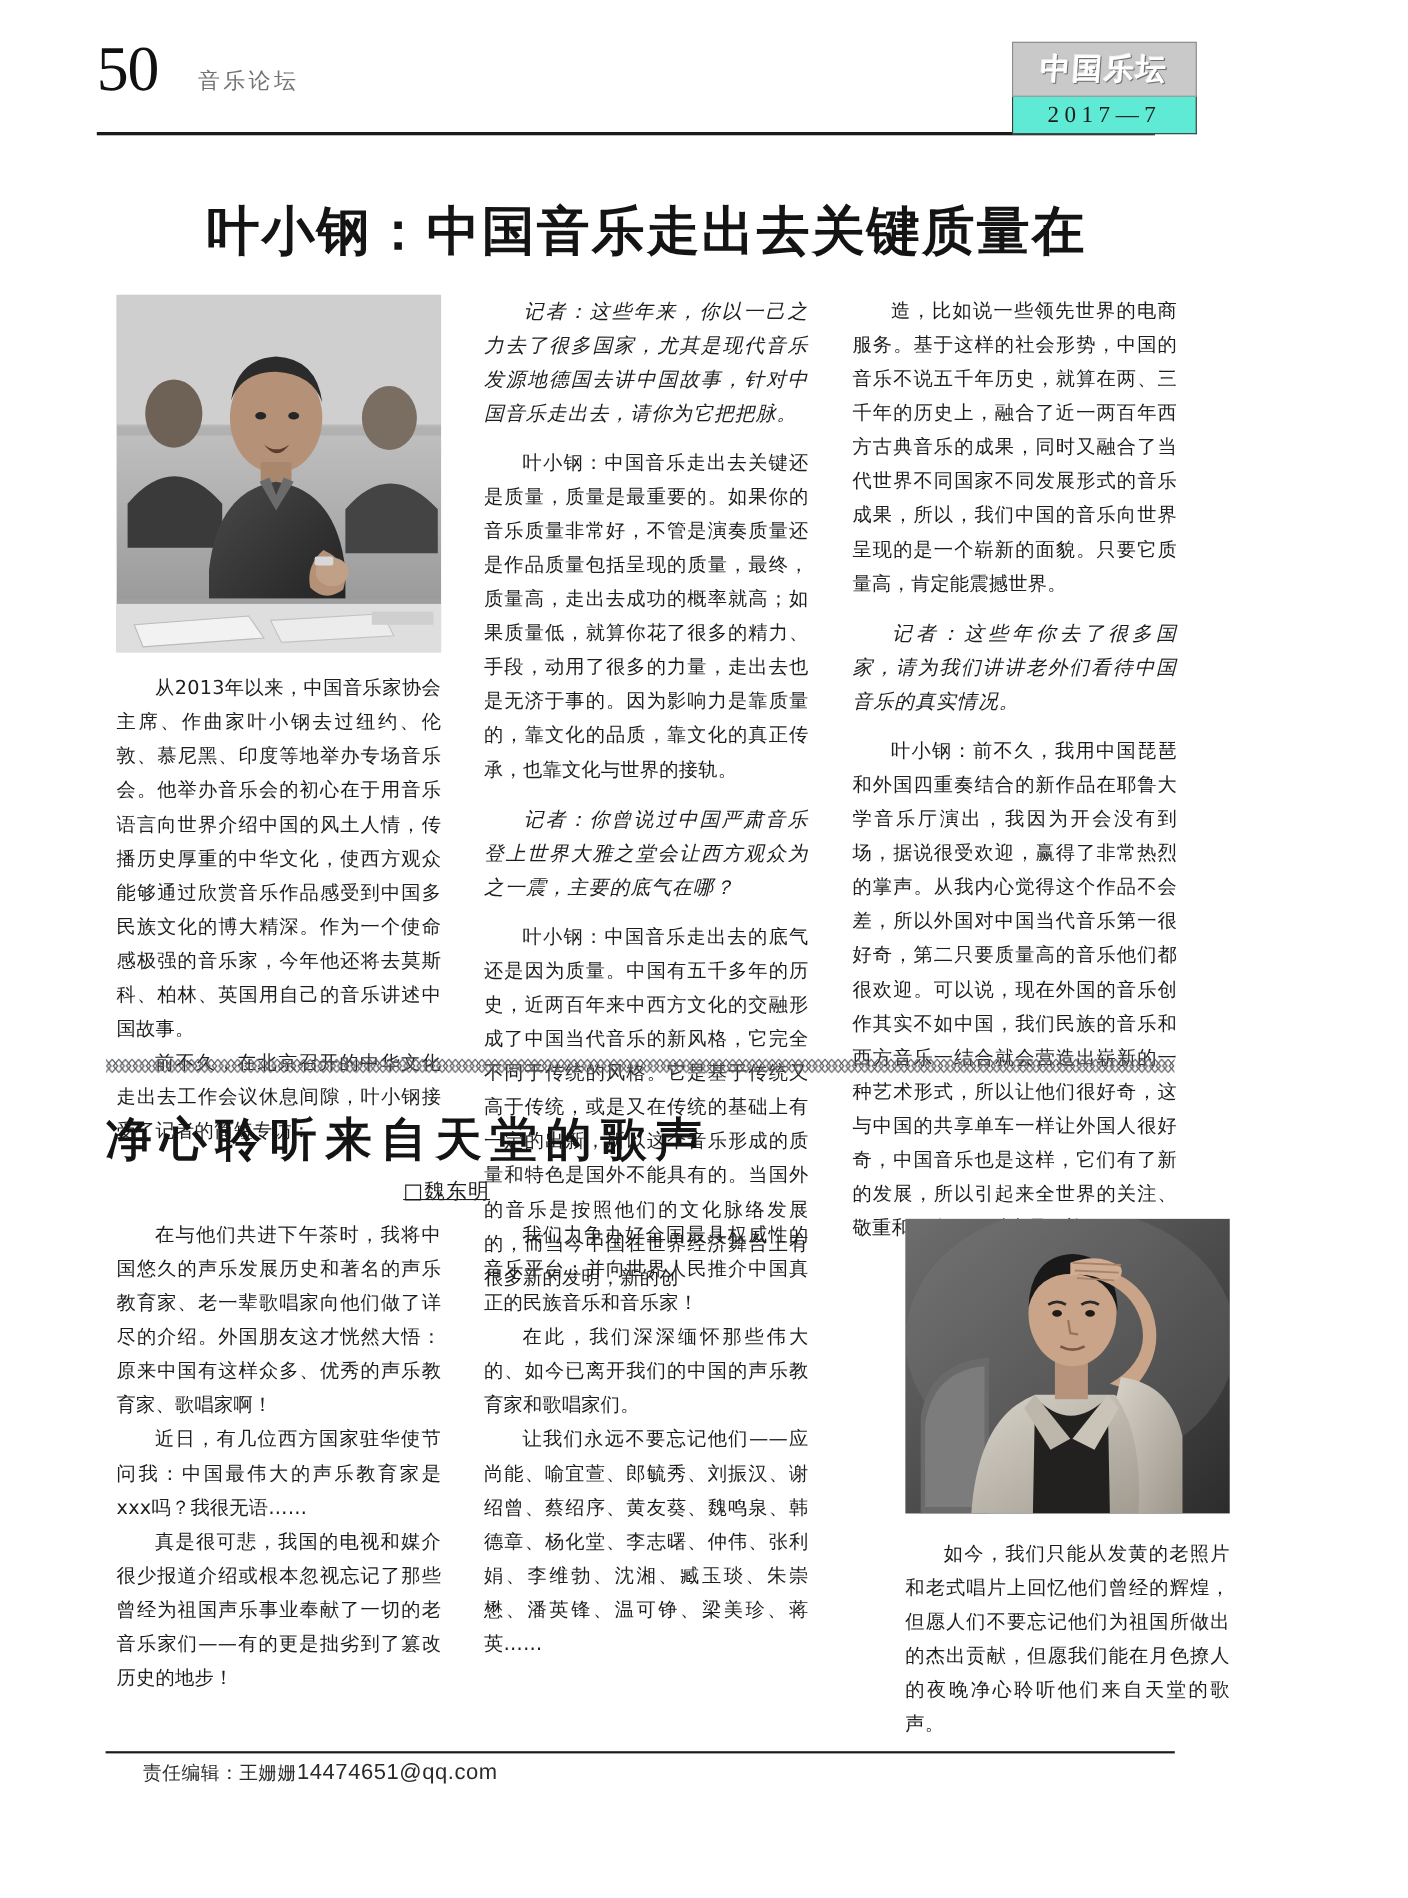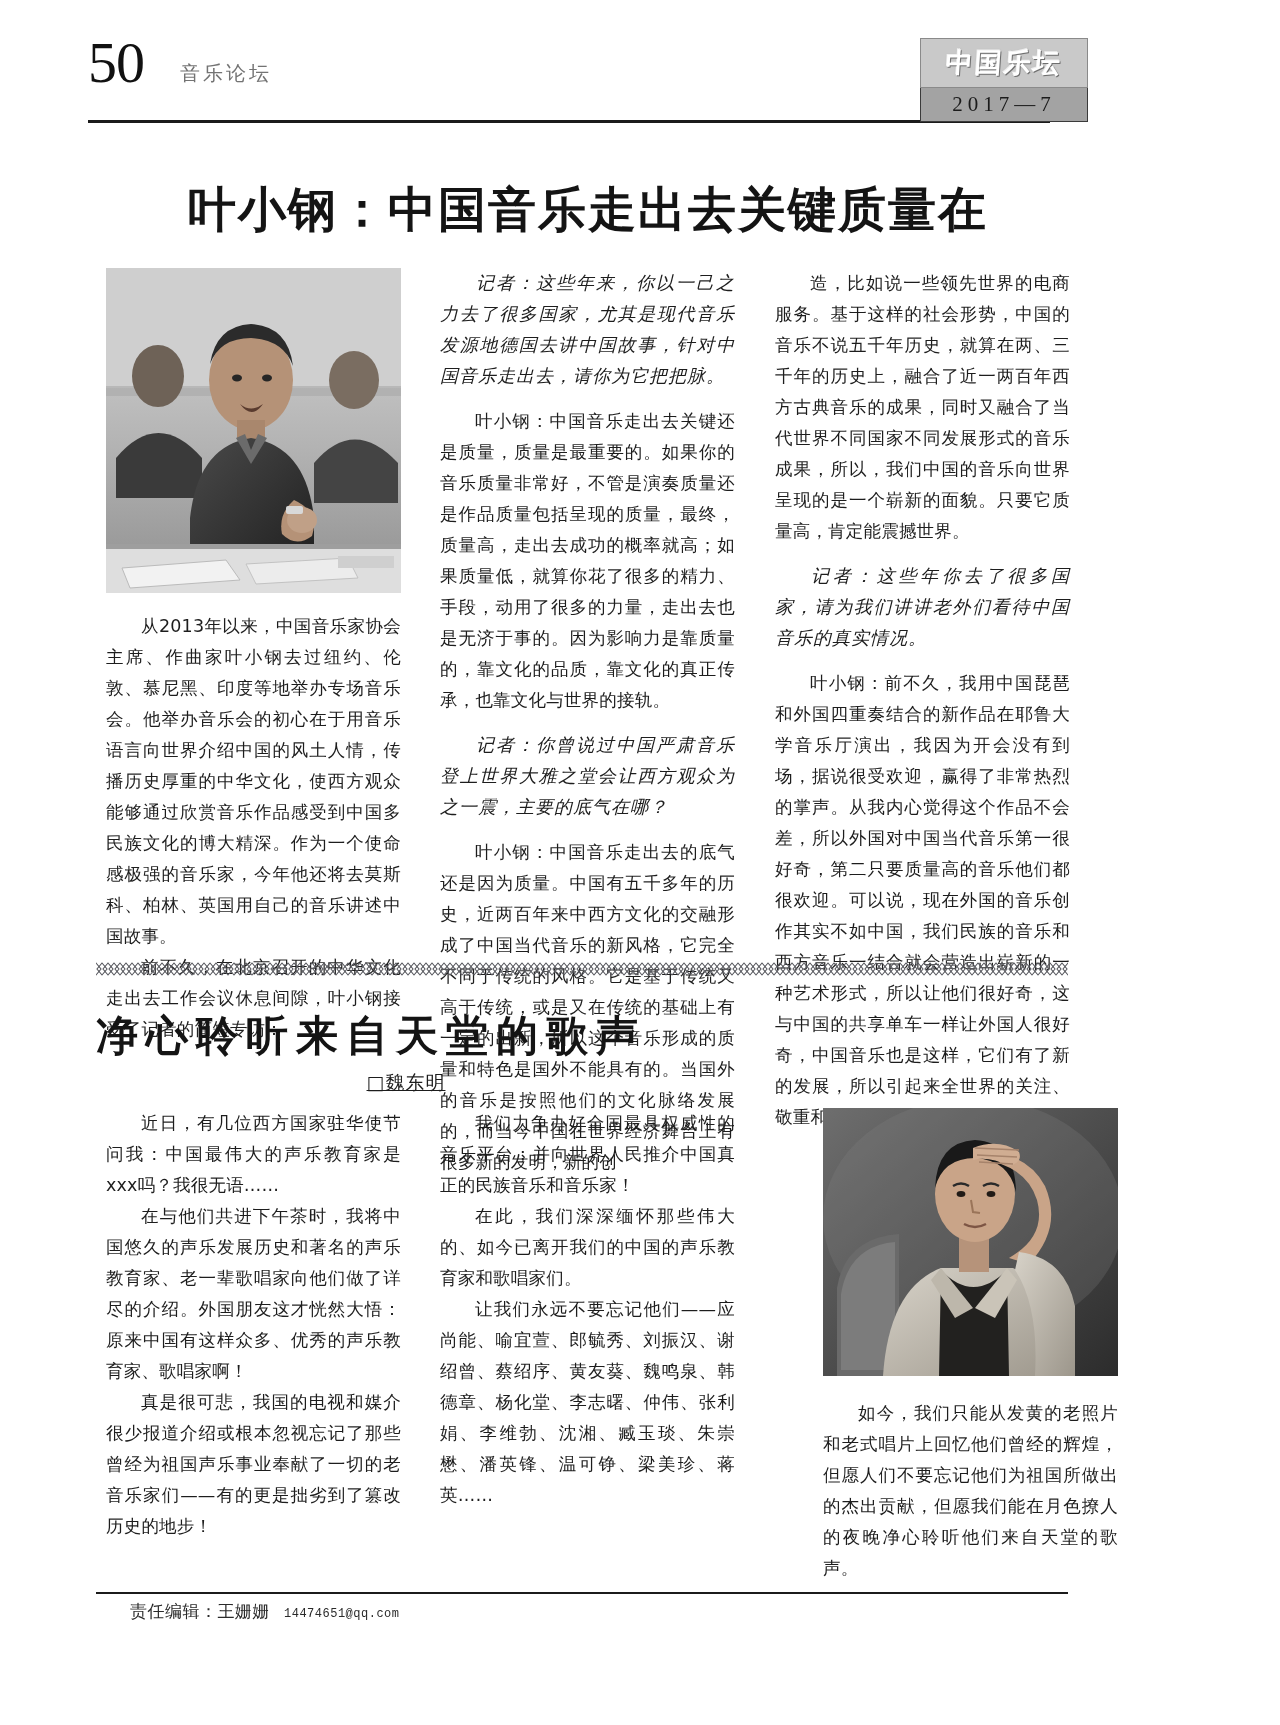--- a/index.html
+++ b/index.html
@@ -92,21 +92,21 @@
   }
   .masthead-bottom {
     width: 168px;
     height: 34px;
     border: 1px solid #3a3a3a;
     border-top: none;
     box-sizing: border-box;
     display: flex;
     align-items: center;
     justify-content: center;
-    background: #a3a3a3;
+    background: #5eead4;
   }
   .masthead-bottom span {
     font-family: "Liberation Serif", "DejaVu Serif", serif;
     font-size: 21px;
     letter-spacing: 5px;
     color: #1b1b1b;
   }
 
   
   .a1-title {
@@ -243,23 +243,22 @@
   .footer-text {
     position: absolute;
     left: 130px;
     top: 1600px;
     font-family: "DejaVu Sans", "Liberation Sans", sans-serif;
     font-size: 17px;
     color: #2a2a2a;
     letter-spacing: 0.5px;
   }
   .footer-text .mail {
-    font-family: Liberation Mono, monospace;
-    font-size: 12px;
-    margin-left: 14px;
+    font-family: Liberation Sans, sans-serif;
+    font-size: 20px;
   }
 </style>
 </head>
 <body>
 
 <div class="page">
 
   <div class="header">
     <div class="folio-num">50</div>
     <div class="folio-section">音乐论坛</div>
@@ -360,22 +359,22 @@
       <rect x="0" y="0" width="972" height="14" fill="url(#dia)"></rect>
     </svg>
   </div>
 
   <div class="a2-title">净心聆听来自天堂的歌声</div>
   <div class="a2-author">□魏东明</div>
 
   <div class="a2-body">
 
     <div class="col2a">
+      <p class="cn">在与他们共进下午茶时，我将中国悠久的声乐发展历史和著名的声乐教育家、老一辈歌唱家向他们做了详尽的介绍。外国朋友这才恍然大悟：原来中国有这样众多、优秀的声乐教育家、歌唱家啊！</p>
       <p class="cn">近日，有几位西方国家驻华使节问我：中国最伟大的声乐教育家是xxx吗？我很无语……</p>
-      <p class="cn">在与他们共进下午茶时，我将中国悠久的声乐发展历史和著名的声乐教育家、老一辈歌唱家向他们做了详尽的介绍。外国朋友这才恍然大悟：原来中国有这样众多、优秀的声乐教育家、歌唱家啊！</p>
       <p class="cn">真是很可悲，我国的电视和媒介很少报道介绍或根本忽视忘记了那些曾经为祖国声乐事业奉献了一切的老音乐家们——有的更是拙劣到了篡改历史的地步！</p>
     </div>
 
     <div class="col2b">
       <p class="cn">我们力争办好全国最具权威性的音乐平台；并向世界人民推介中国真正的民族音乐和音乐家！</p>
       <p class="cn">在此，我们深深缅怀那些伟大的、如今已离开我们的中国的声乐教育家和歌唱家们。</p>
       <p class="cn">让我们永远不要忘记他们——应尚能、喻宜萱、郎毓秀、刘振汉、谢绍曾、蔡绍序、黄友葵、魏鸣泉、韩德章、杨化堂、李志曙、仲伟、张利娟、李维勃、沈湘、臧玉琰、朱崇懋、潘英锋、温可铮、梁美珍、蒋英……</p>
     </div>
 
     <div class="col2c">

